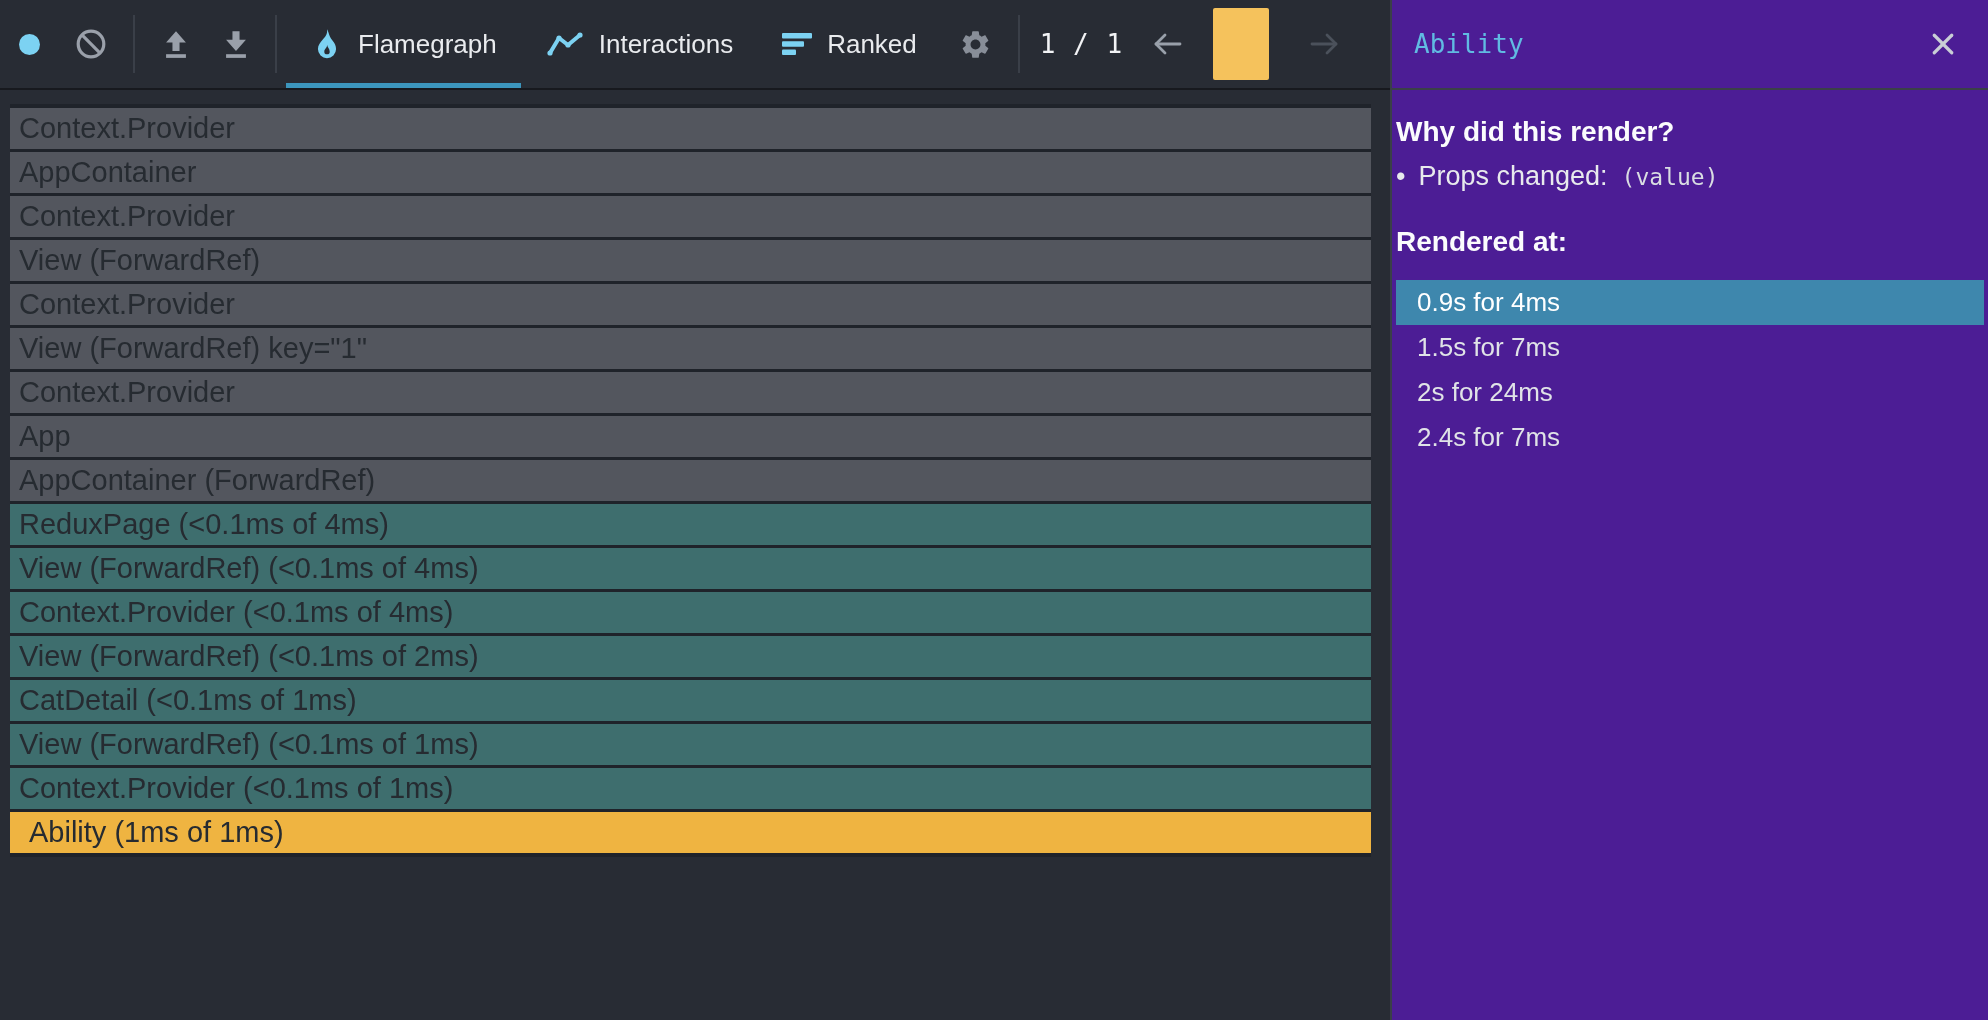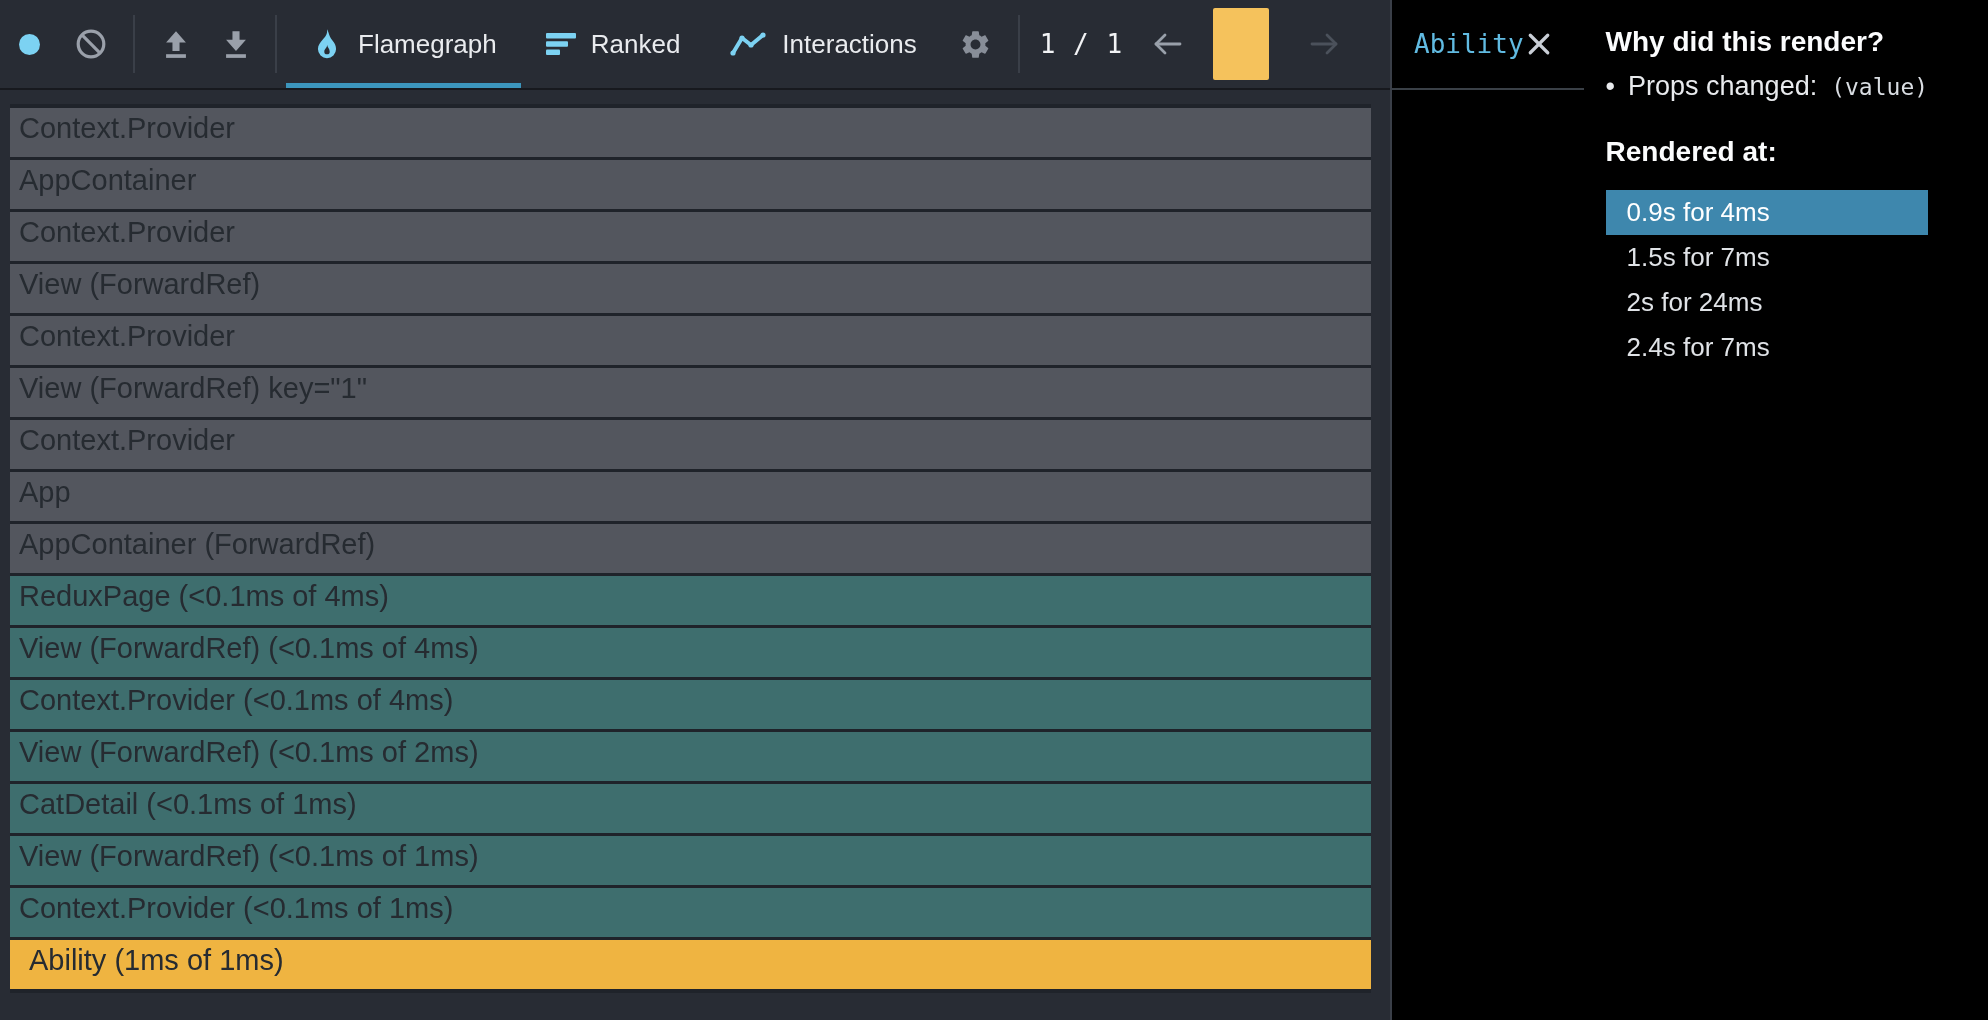--- a/index.html
+++ b/index.html
@@ -38,38 +38,38 @@
     font-family:"DejaVu Sans Mono", monospace; font-size:26px; color:#F2F3F5;
     letter-spacing:1px; white-space:pre;
   }
   .snapshot-rect { width:56px; height:72px; background:var(--snapshot_orange); border-radius:2px; flex:0 0 auto; cursor:pointer; }
 
   .chart { flex:1; background:#282C34; position:relative; }
   .fg-rows {
     margin:14px 0 0 10px; width:1361px; background:#1F232A; padding:4px 0;
   }
   .fg-row {
-    height:49px; line-height:41px; font-size:29px; color:#262B31;
+    height:41px; line-height:41px; font-size:29px; color:#262B31;
     padding-left:9px; margin-bottom:3px; overflow:hidden; white-space:nowrap; cursor:pointer;
   }
   .fg-row:last-child { margin-bottom:0; }
   .fg-row.gray   { background:var(--bar_gray); }
   .fg-row.teal   { background:var(--bar_teal); }
   .fg-row.orange { background:var(--bar_orange);padding-left:19px; }
 
   
-  .right { flex:1; border-left:2px solid #3A3F48; display:flex; background:#000000; }
+  .right { flex:1; border-left:2px solid #3A3F48; display:flex; flex-direction:column; background:#4c1d95; }
   .panel-header {
     height:90px; flex:0 0 90px; display:flex; align-items:center; justify-content:space-between;
     padding:0 30px 0 22px; border-bottom:2px solid #3A4047;
   }
   .panel-title { font-family:"DejaVu Sans Mono", monospace; font-size:26px; color:var(--title_cyan); }
   .close-btn { cursor:pointer; display:flex; }
 
-  .panel-body { padding:0 22px; }
+  .panel-body { padding:0 4px; }
   .panel-heading { font-size:28px; font-weight:bold; color:#FBFCFD; }
   .why-heading { margin-top:26px; }
   .why-reason {
     margin-top:13px; display:flex; align-items:center;
     font-size:27px; color:#E8EAED;
   }
   .bullet { margin-right:13px; font-size:27px; }
   .mono-detail { font-family:"DejaVu Sans Mono", monospace; font-size:23px; color:#D9DDE2; margin-left:14px; }
   .rendered-heading { margin-top:34px; }
   .render-list { margin-top:4px; }
@@ -115,38 +115,38 @@
       </div>
 
       <div class="tdivider ml22"></div>
 
       <div class="tabs">
         <div class="tab active">
           <svg width="34" height="34" viewBox="0 0 24 24" fill="var(--icon_blue)" fill-rule="evenodd">
             <path d="M12 1.6 C12.6 5.4 10.4 7.2 8.9 9 C7.3 10.9 5.6 12.8 5.6 15.6 A6.4 6.4 0 0 0 18.4 15.6 C18.4 10.9 14.7 9.4 13.6 5.7 C13.2 4.2 12.7 2.7 12 1.6 Z M12 12.6 C12.35 14.6 10.1 15.5 10.1 17.4 A1.9 1.9 0 0 0 13.9 17.4 C13.9 15.5 12.5 14.6 12 12.6 Z"></path>
           </svg>
           <span>Flamegraph</span>
-        </div>
-        <div class="tab">
-          <svg width="32" height="28" viewBox="0 0 32 28" fill="var(--icon_blue)">
-            <rect x="1" y="3" width="30" height="5.4" rx="1"></rect>
-            <rect x="1" y="11.3" width="22" height="5.4" rx="1"></rect>
-            <rect x="1" y="19.6" width="14" height="5.4" rx="1"></rect>
-          </svg>
-          <span>Ranked</span>
         </div>
         <div class="tab">
           <svg width="40" height="30" viewBox="0 0 40 30" fill="none" stroke="var(--icon_blue)" stroke-width="4" stroke-linecap="round" stroke-linejoin="round">
             <polyline points="5,24 14,9 23,16 35,6"></polyline>
             <circle cx="5" cy="24" r="2.6" fill="var(--icon_blue)" stroke="none"></circle>
             <circle cx="14" cy="9" r="2.6" fill="var(--icon_blue)" stroke="none"></circle>
             <circle cx="23" cy="16" r="2.6" fill="var(--icon_blue)" stroke="none"></circle>
             <circle cx="35" cy="6" r="2.6" fill="var(--icon_blue)" stroke="none"></circle>
           </svg>
           <span>Interactions</span>
+        </div>
+        <div class="tab">
+          <svg width="32" height="28" viewBox="0 0 32 28" fill="var(--icon_blue)">
+            <rect x="1" y="3" width="30" height="5.4" rx="1"></rect>
+            <rect x="1" y="11.3" width="22" height="5.4" rx="1"></rect>
+            <rect x="1" y="19.6" width="14" height="5.4" rx="1"></rect>
+          </svg>
+          <span>Ranked</span>
         </div>
       </div>
 
       <div class="icon-btn ml18">
         <svg width="33" height="33" viewBox="0 0 24 24" fill="#888E98">
           <path d="M19.14,12.94c0.04-0.3,0.06-0.61,0.06-0.94c0-0.32-0.02-0.64-0.07-0.94l2.03-1.58c0.18-0.14,0.23-0.41,0.12-0.61 l-1.92-3.32c-0.12-0.22-0.37-0.29-0.59-0.22l-2.39,0.96c-0.5-0.38-1.03-0.7-1.62-0.94L14.4,2.81c-0.04-0.24-0.24-0.41-0.48-0.41 h-3.84c-0.24,0-0.43,0.17-0.47,0.41L9.25,5.35C8.66,5.59,8.12,5.92,7.63,6.29L5.24,5.33c-0.22-0.08-0.47,0-0.59,0.22L2.74,8.87 C2.62,9.08,2.66,9.34,2.86,9.48l2.03,1.58C4.84,11.36,4.8,11.69,4.8,12s0.02,0.64,0.07,0.94l-2.03,1.58 c-0.18,0.14-0.23,0.41-0.12,0.61l1.92,3.32c0.12,0.22,0.37,0.29,0.59,0.22l2.39-0.96c0.5,0.38,1.03,0.7,1.62,0.94l0.36,2.54 c0.05,0.24,0.24,0.41,0.48,0.41h3.84c0.24,0,0.44-0.17,0.47-0.41l0.36-2.54c0.59-0.24,1.13-0.56,1.62-0.94l2.39,0.96 c0.22,0.08,0.47,0,0.59-0.22l1.92-3.32c0.12-0.22,0.07-0.47-0.12-0.61L19.14,12.94z M12,15.6c-1.98,0-3.6-1.62-3.6-3.6 s1.62-3.6,3.6-3.6s3.6,1.62,3.6,3.6S13.98,15.6,12,15.6z"></path>
         </svg>
       </div>
 
       <div class="tdivider ml26"></div>

